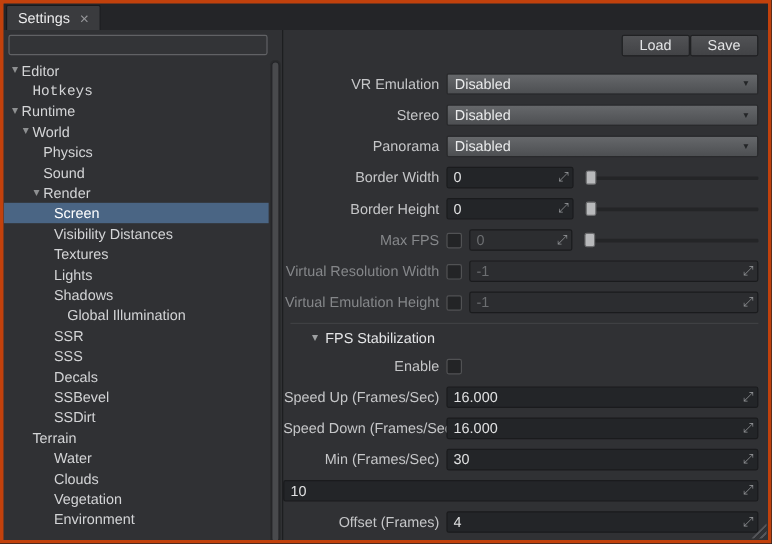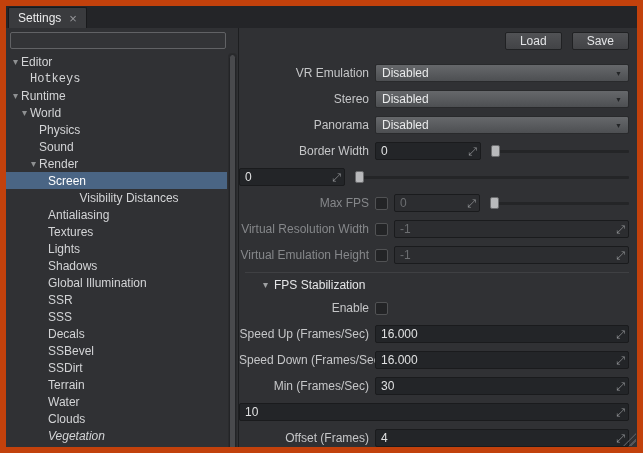--- a/index.html
+++ b/index.html
@@ -1,32 +1,32 @@
 <!DOCTYPE html>
 <html style="--accent-selection: #4a6584; --window-bg: #303134; --tabbar-bg: #242528; --input-bg: #232528;"><head>
 <meta charset="utf-8">
 <style>
   *{box-sizing:border-box;margin:0;padding:0}
   html,body{background:#1c1d1f}
   body{width:643px;height:453px;font-family:"Liberation Sans",sans-serif;font-size:12px;overflow:hidden}
-  #window{position:relative;width:643px;height:453px;background:var(--window-bg,#303134);border:6px solid #c2410c;overflow:hidden}
+  #window{position:relative;width:643px;height:453px;background:var(--window-bg,#303134);border:3px solid #c2410c;overflow:hidden}
   .tabbar{height:22px;background:var(--tabbar-bg,#242528);display:flex;align-items:flex-end;padding-left:2px}
   .tab{height:21px;display:flex;align-items:center;gap:8px;padding:0 9px;background:#3a3b3e;border:1px solid #191a1c;border-bottom:none;border-radius:2px 2px 0 0;color:#ececed;cursor:default}
   .tab-close{color:#96979a;font-size:13px;line-height:1;cursor:pointer}
   .main{display:flex;height:430px}
   .sidebar{width:233px;position:relative;border-right:1px solid #1d1e20;background:var(--window-bg,#303134)}
   .search{position:absolute;top:4px;left:4px;width:216px;height:17px;background:#333437;border:1px solid #616265;border-radius:2px;color:#ddd;font:inherit;padding:0 4px;outline:none}
   .tree{position:absolute;top:25px;left:0;right:11px;bottom:0;overflow:hidden}
   .titem{height:17px;display:flex;align-items:center;color:#d3d4d6;white-space:nowrap;cursor:default}
   .titem.sel{background:var(--accent-selection,#4a6584);color:#fff}
   .tarrow{width:11px;text-align:center;font-size:10px;color:#8e9092;flex:none;line-height:1}
   .vscroll{position:absolute;top:25px;right:1px;bottom:2px;width:9px;background:#2a2b2d;border-radius:4px}
   .vthumb{position:absolute;left:1px;right:1px;top:1px;bottom:1px;background:#494a4d;border:1px solid #232427;border-radius:4px}
   .content{flex:1;position:relative}
-  .actions{position:absolute;top:4px;right:8px;display:flex;gap:10px}
+  .actions{position:absolute;top:4px;right:8px;display:flex;}
   .btn{height:18px;padding:0 14px;background:linear-gradient(#515255,#424346);border:1px solid #202123;border-radius:2px;color:#e3e4e6;font:inherit;cursor:pointer}
   .form{position:absolute;top:32px;left:0;right:0}
   .frow{height:26px;display:flex;align-items:center;padding-right:8px}
   .flabel{width:136px;padding-right:6px;text-align:right;color:#c5c6c8;flex:none;white-space:nowrap}
   .flabel.dim{color:#85878a}
   .fctrl{flex:1;display:flex;align-items:center;min-width:0}
   .dd{flex:1;height:18px;display:flex;align-items:center;padding:0 6px;background:linear-gradient(#66686b,#4d4f52);border:1px solid #292a2c;border-radius:2px;color:#e9eaeb;cursor:pointer}
   .dd .caret{margin-left:auto;font-size:7px;color:#232527}
   .num{height:18px;display:flex;align-items:center;background:var(--input-bg,#232528);border:1px solid #1a1b1d;border-radius:2px;padding:0 3px 0 5px;color:#e0e1e2}
   .num .val{flex:1;overflow:hidden;white-space:nowrap}
@@ -84,41 +84,37 @@
             <span class="tlabel">Sound</span>
           </div>
           <div class="titem" style="padding-left: 22px;">
             <span class="tarrow">▾</span>
             <span class="tlabel">Render</span>
           </div>
           <div class="titem sel" style="padding-left: 31px;">
             <span class="tarrow"></span>
             <span class="tlabel">Screen</span>
           </div>
-          <div class="titem" style="padding-left: 14px; justify-content: center;">
+          <div class="titem" style="padding-left: 31px;">
             <span class="tarrow"></span>
             <span class="tlabel">Visibility Distances</span>
           </div>
           <div class="titem" style="padding-left: 31px;">
             <span class="tarrow"></span>
-            <span class="tlabel">Antialiasing</span>
-          </div>
-          <div class="titem" style="padding-left: 31px;">
-            <span class="tarrow"></span>
             <span class="tlabel">Textures</span>
           </div>
           <div class="titem" style="padding-left: 31px;">
             <span class="tarrow"></span>
             <span class="tlabel">Lights</span>
           </div>
           <div class="titem" style="padding-left: 31px;">
             <span class="tarrow"></span>
             <span class="tlabel">Shadows</span>
           </div>
-          <div class="titem" style="padding-left: 31px;">
+          <div class="titem" style="padding-left: 42px;">
             <span class="tarrow"></span>
             <span class="tlabel">Global Illumination</span>
           </div>
           <div class="titem" style="padding-left: 31px;">
             <span class="tarrow"></span>
             <span class="tlabel">SSR</span>
           </div>
           <div class="titem" style="padding-left: 31px;">
             <span class="tarrow"></span>
             <span class="tlabel">SSS</span>
@@ -128,33 +124,33 @@
             <span class="tlabel">Decals</span>
           </div>
           <div class="titem" style="padding-left: 31px;">
             <span class="tarrow"></span>
             <span class="tlabel">SSBevel</span>
           </div>
           <div class="titem" style="padding-left: 31px;">
             <span class="tarrow"></span>
             <span class="tlabel">SSDirt</span>
           </div>
-          <div class="titem" style="padding-left: 31px;">
+          <div class="titem" style="padding-left: 13px;">
             <span class="tarrow"></span>
             <span class="tlabel">Terrain</span>
           </div>
           <div class="titem" style="padding-left: 31px;">
             <span class="tarrow"></span>
             <span class="tlabel">Water</span>
           </div>
           <div class="titem" style="padding-left: 31px;">
             <span class="tarrow"></span>
             <span class="tlabel">Clouds</span>
           </div>
-          <div class="titem" style="padding-left: 31px; font-style: italic;">
+          <div class="titem" style="padding-left: 31px;">
             <span class="tarrow"></span>
             <span class="tlabel">Vegetation</span>
           </div>
           <div class="titem" style="padding-left: 31px;">
             <span class="tarrow"></span>
             <span class="tlabel">Environment</span>
           </div>
         </div>
       <div class="vscroll">
         <div class="vthumb"></div>
@@ -200,20 +196,21 @@
                 <span class="val">0</span>
                 <span class="spin">⤢</span>
               </div>
               <div class="slider">
                 <div class="track"></div>
                 <div class="handle" style="left: 0%;"></div>
               </div>
             </div>
           </div>
           <div class="frow">
+            <div class="flabel">Border Height</div>
             <div class="fctrl">
               <div class="num w106">
                 <span class="val">0</span>
                 <span class="spin">⤢</span>
               </div>
               <div class="slider">
                 <div class="track"></div>
                 <div class="handle" style="left: 0%;"></div>
               </div>
             </div>

